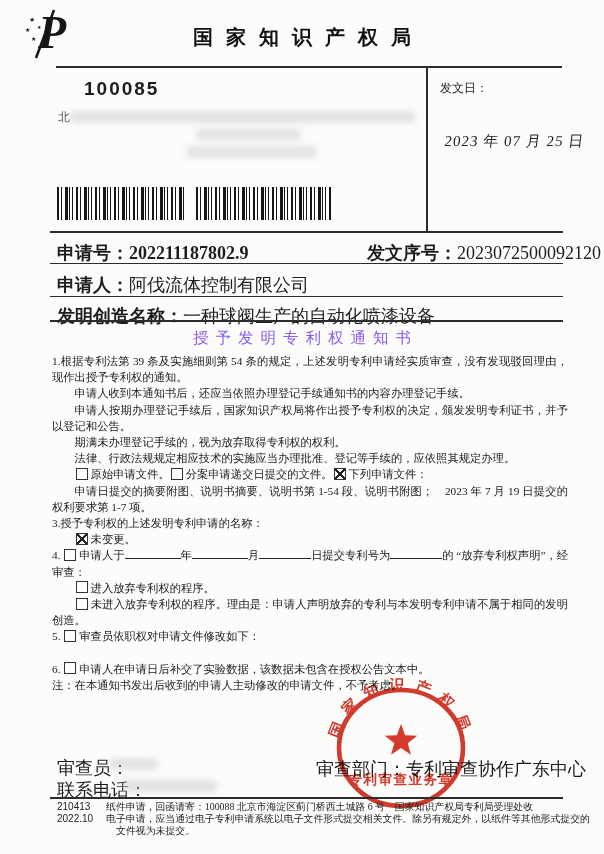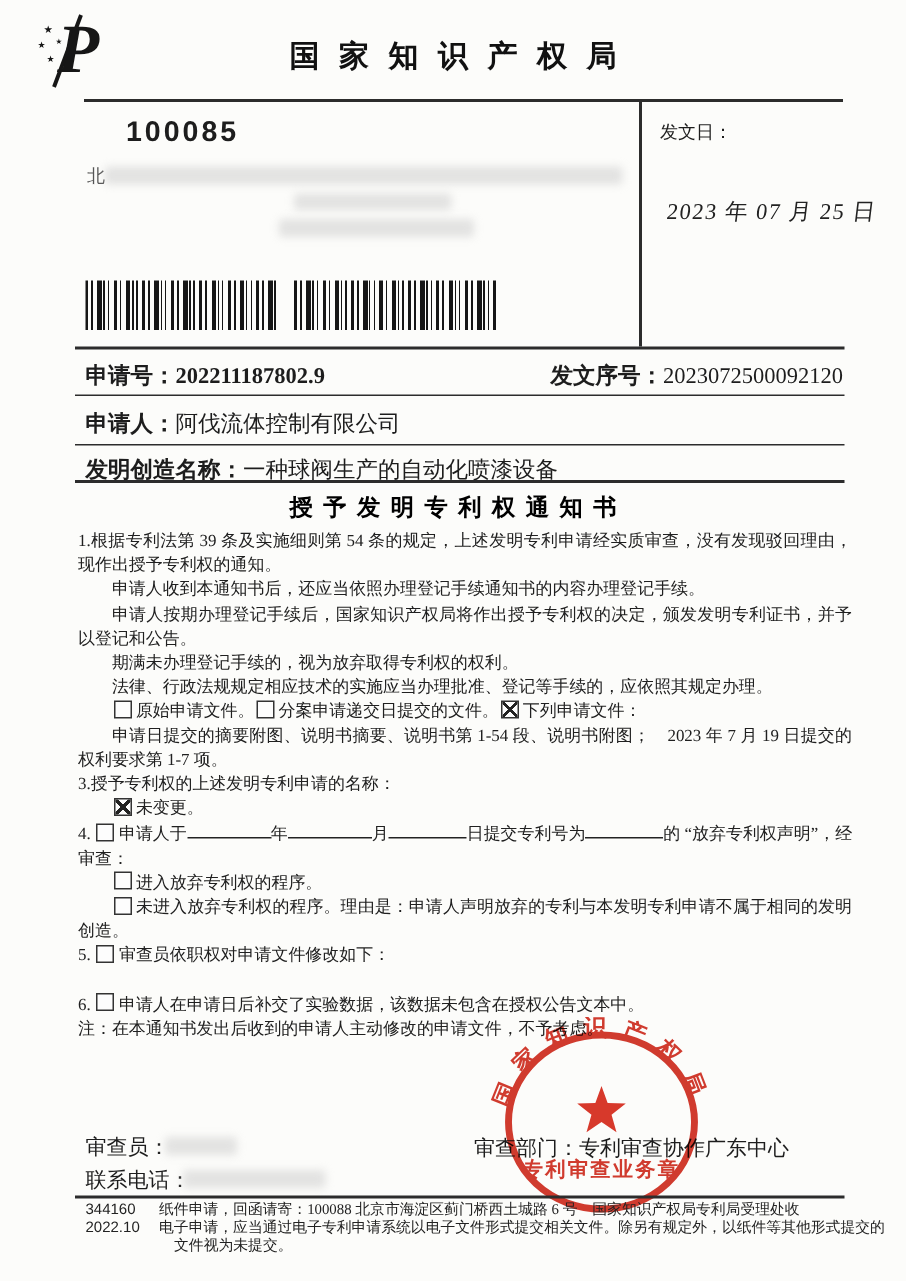--- a/index.html
+++ b/index.html
@@ -20,44 +20,44 @@
   .addr-prefix{position:absolute;font-size:12px;color:#555;}
   .redact{position:absolute;background:#c9c9c9;filter:blur(3px);opacity:.5;border-radius:2px;}
   .dispatch-label{position:absolute;left:440px;top:80px;font-size:12px;}
   .dispatch-date{
     position:absolute;left:432px;top:132px;width:165px;text-align:center;
     font-size:15px;letter-spacing:1px;transform:skewX(-7deg);color:#222;
   }
   .barcode{position:absolute;top:187px;height:33px;
     background:repeating-linear-gradient(90deg,#161616 0 2px,#fcfcfa 2px 4px,#161616 4px 5px,#fcfcfa 5px 8px,#161616 8px 11px,#fcfcfa 11px 12px,#161616 12px 13px,#fcfcfa 13px 15px,#161616 15px 16px,#fcfcfa 16px 19px);}
   
-  .meta-row{position:absolute;left:57px;font-size:15px;white-space:nowrap;}
+  .meta-row{position:absolute;left:57px;font-size:18px;white-space:nowrap;}
   .meta-row .lbl{font-weight:bold;}
   .val-bold{font-weight:bold;}
   .serial{position:absolute;left:310px;top:0;text-align:right;}
   
   .notice-title{
     position:absolute;top:328px;left:0;width:100%;text-align:center;
-    font-size:15.5px;font-weight:bold;letter-spacing:7px;text-indent:7px;color:#000000;
+    font-size:15.5px;font-weight:normal;letter-spacing:7px;text-indent:7px;color:#8b5cf6;
   }
   
   .body{
     position:absolute;left:52px;top:353px;width:516px;
     font-size:11.3px;line-height:16.2px;color:#202020;text-align:justify;
   }
   .para{margin:0;}
   .para.spacer{height:16px;}
   .cb{display:inline-block;width:10px;height:10px;border:1.2px solid #333;
     vertical-align:-1.5px;margin:0 3px 0 1px;background:#fdfdfd;box-sizing:content-box;}
   .cb.checked{background-image:
     linear-gradient(45deg,transparent 43%,#222 43%,#222 57%,transparent 57%),
     linear-gradient(135deg,transparent 43%,#222 43%,#222 57%,transparent 57%);}
   .blank{display:inline-block;height:11px;border-bottom:1px solid #222;}
   
-  .signoff{position:absolute;font-size:14px;white-space:nowrap;font-family:Liberation Mono, monospace;}
+  .signoff{position:absolute;font-size:18px;white-space:nowrap;font-family:Liberation Mono, monospace;}
   .seal{position:absolute;left:318px;top:678px;mix-blend-mode:multiply;opacity:.92;}
   
   .footer-formno{position:absolute;left:57px;top:801px;font-size:10px;line-height:12px;font-family:"Liberation Sans",sans-serif;color:#222;}
   .footer-text{position:absolute;left:106px;top:801px;width:470px;font-size:9.9px;line-height:12px;color:#222;white-space:nowrap;}
   .footer-text .cont{text-indent:10px;}
 </style>
 </head>
 <body>
 
 <div class="page">
@@ -145,21 +145,21 @@
     </text>
     <polygon fill="#d7281a" points="83,46 87.1,57.3 99.2,57.7 89.7,65.2 93,76.8 83,70 73,76.8 76.3,65.2 66.8,57.7 78.9,57.3"></polygon>
     <text x="83" y="106" text-anchor="middle" font-size="13.5" font-weight="bold" fill="#cf2a1d" style="letter-spacing:1.5px;">专利审查业务章</text>
     <text font-size="6.5" fill="#cf2a1d" style="letter-spacing:3px;">
       <textPath href="#sealArcBottom" startOffset="62">1101081357234</textPath>
     </text>
   </svg>
 
   <div class="hr" style="left:50px;top:797px;width:513px;height:1.5px;"></div>
   <div class="footer-formno">
-    <div>344160</div>
+    <div>210413</div>
     <div>2022.10</div>
   </div>
   <div class="footer-text">
     <div>纸件申请，回函请寄：100088 北京市海淀区蓟门桥西土城路 6 号　国家知识产权局专利局受理处收</div>
     <div>电子申请，应当通过电子专利申请系统以电子文件形式提交相关文件。除另有规定外，以纸件等其他形式提交的</div>
     <div class="cont">文件视为未提交。</div>
   </div>
 
 </div>
 

